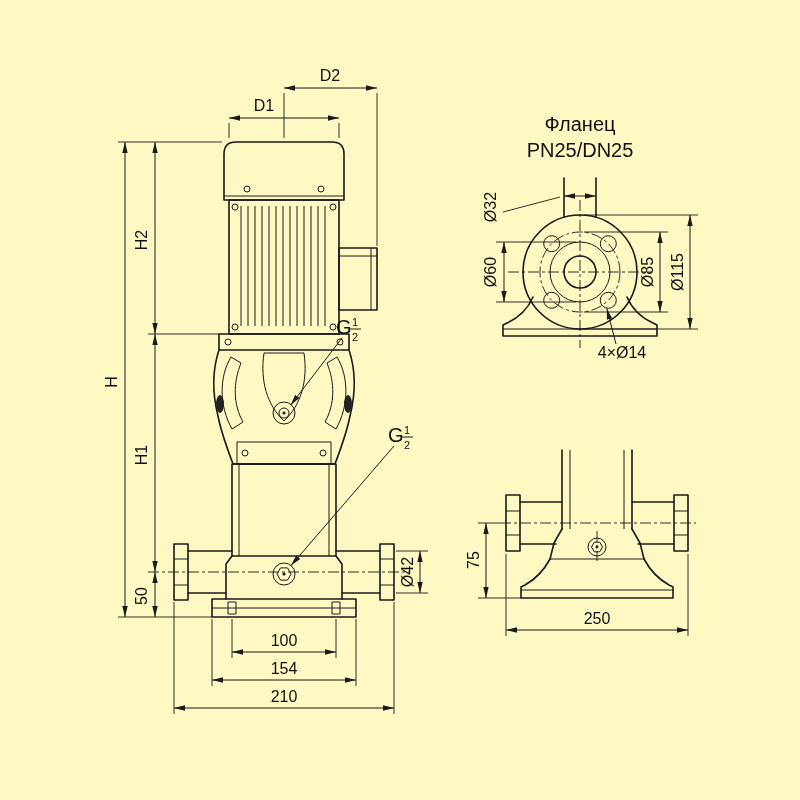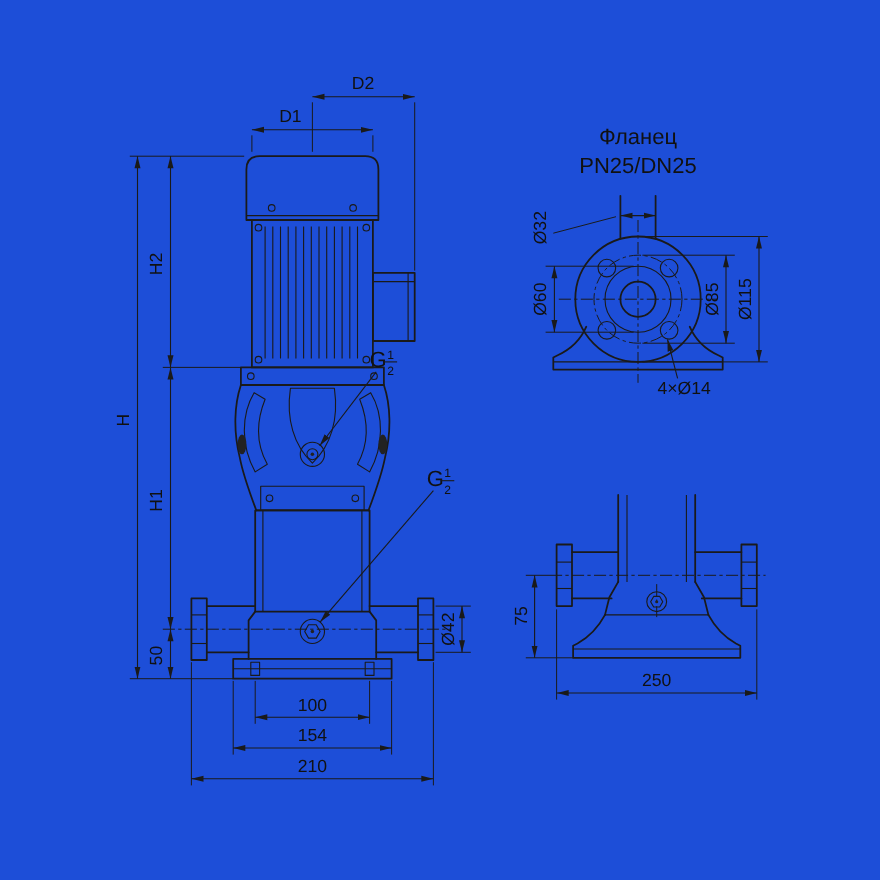--- a/index.html
+++ b/index.html
@@ -1,16 +1,16 @@
 <!DOCTYPE html>
 <html><head>
 <meta charset="utf-8">
 <style>
   html,body{margin:0;padding:0;background:#ffffff;}
-  .stage{width:800px;height:800px;position:relative;background:#1d4ed8;}
+  .stage{width:800px;height:800px;position:relative;background:#fef9c3;}
   svg{display:block;}
   svg text{font-family:"Liberation Sans", sans-serif;fill:#111;}
   .outline{fill:none;stroke:#1a1a1a;stroke-width:1.6;stroke-linejoin:round;stroke-linecap:round;}
   .thin{fill:none;stroke:#1a1a1a;stroke-width:1;stroke-linejoin:round;}
   .dim{fill:none;stroke:#1a1a1a;stroke-width:1;}
   .ext{fill:none;stroke:#1a1a1a;stroke-width:0.9;}
   .cl{fill:none;stroke:#1a1a1a;stroke-width:0.9;stroke-dasharray:11 3 3 3;}
   .dark{fill:#222;stroke:none;}
   .dimtext{font-size:16px;}
   .title{font-size:20px;}

